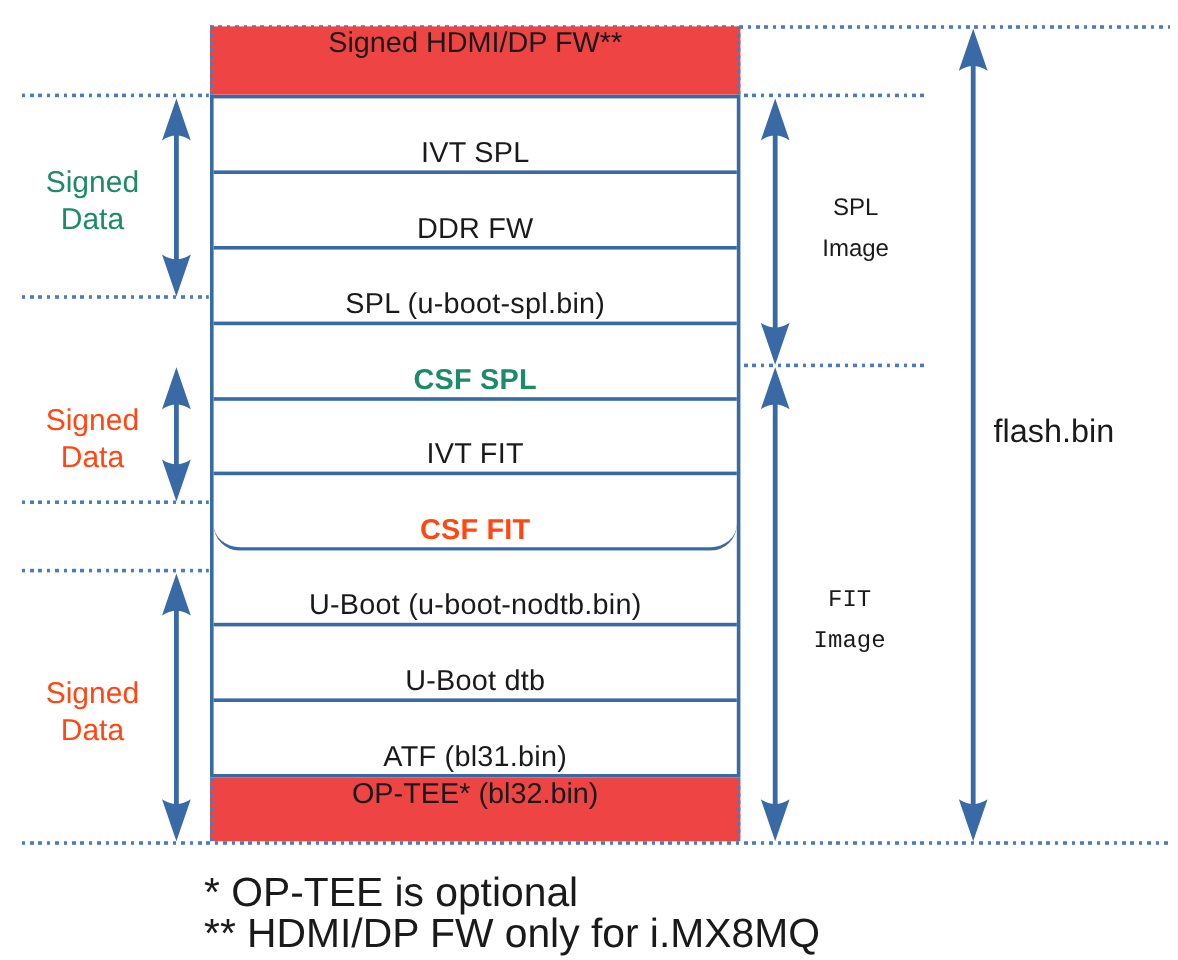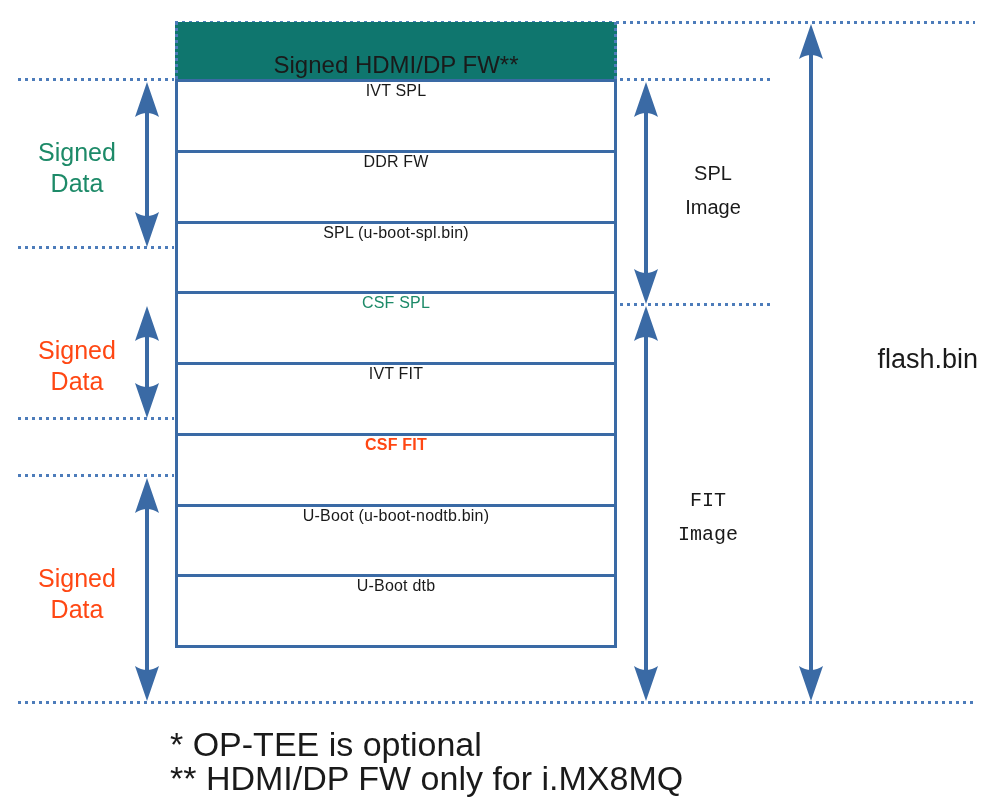--- a/index.html
+++ b/index.html
@@ -19,52 +19,52 @@
     background:repeating-linear-gradient(90deg,var(--dotblue) 0 3px,transparent 3px 7px);
   }
 
   
   .main-box{
     position:absolute;left:175px;top:79px;width:442px;height:569px;
     border:3px solid var(--blue);box-sizing:border-box;
     display:flex;flex-direction:column;background:#ffffff;
   }
   .row{
-    flex:1;display:flex;align-items:flex-start;justify-content:center;
-    font-size:16px;letter-spacing:.2px;
+    flex:1;display:flex;align-items:flex-end;justify-content:center;
+    font-size:24px;letter-spacing:.2px;
   }
   .row:not(:last-child){border-bottom:3px solid var(--blue);}
-  .row.csf-green{color:var(--green);font-weight:normal;}
-  .row.csf-orange{color:var(--orange);font-weight:bold;}
+  .row.csf-green{color:var(--green);font-weight:bold;}
+  .row.csf-orange{color:var(--orange);font-weight:bold;border-radius:22px;}
 
   
   .opt-row{
     position:absolute;left:175px;width:442px;box-sizing:border-box;
     border-left:3px dotted var(--dotblue);border-right:3px dotted var(--dotblue);
-    display:flex;align-items:flex-end;justify-content:center;
-    font-size:24px;background:#0f766e;
+    display:flex;align-items:flex-start;justify-content:center;
+    font-size:24px;background:#ef4444;
   }
   .opt-top{top:22px;height:57px;}
   .opt-bottom{top:648px;height:53px;}
 
   
   .side-label{
     position:absolute;width:120px;left:17px;text-align:center;
     font-size:25px;line-height:31px;
   }
   .side-label.green{color:var(--green);}
   .side-label.orange{color:var(--orange);}
 
   .img-label{
     position:absolute;width:140px;text-align:center;
     font-size:20px;line-height:34px;color:var(--ink);
   }
   .flash-label{
     position:absolute;left:828px;top:344px;width:150px;
-    font-size:27px;color:var(--ink);text-align:right;
+    font-size:27px;color:var(--ink);text-align:left;
   }
 
   
   .arrow{position:absolute;width:30px;}
 
   
   .notes{
     position:absolute;left:170px;top:727px;
     font-size:34px;line-height:34px;color:var(--ink);
   }
@@ -105,22 +105,28 @@
       </div>
     <div class="row csf-orange">
         <span>CSF FIT</span>
       </div>
     <div class="row">
         <span>U-Boot (u-boot-nodtb.bin)</span>
       </div>
     <div class="row">
         <span>U-Boot dtb</span>
       </div>
+    <div class="row">
+        <span>ATF (bl31.bin)</span>
+      </div>
   </div>
 
+  <div class="opt-row opt-bottom">
+    <span>OP-TEE* (bl32.bin)</span>
+  </div>
 
   <div class="side-label green" style="top:137px;">
     <span>Signed</span><br>
     <span>Data</span>
   </div>
   <div class="side-label orange" style="top:335px;">
     <span>Signed</span><br>
     <span>Data</span>
   </div>
   <div class="side-label orange" style="top:563px;">

